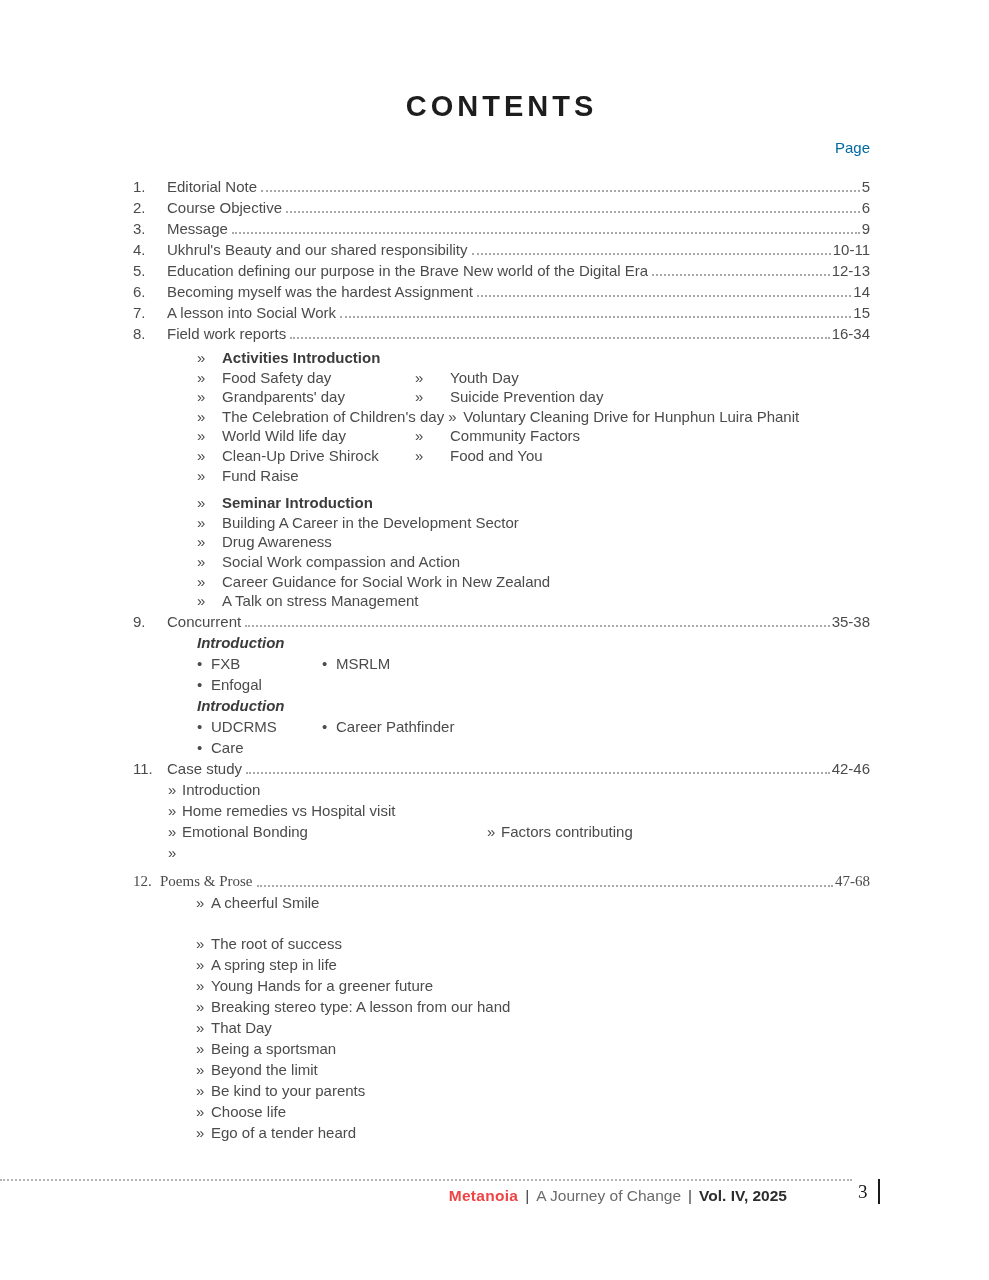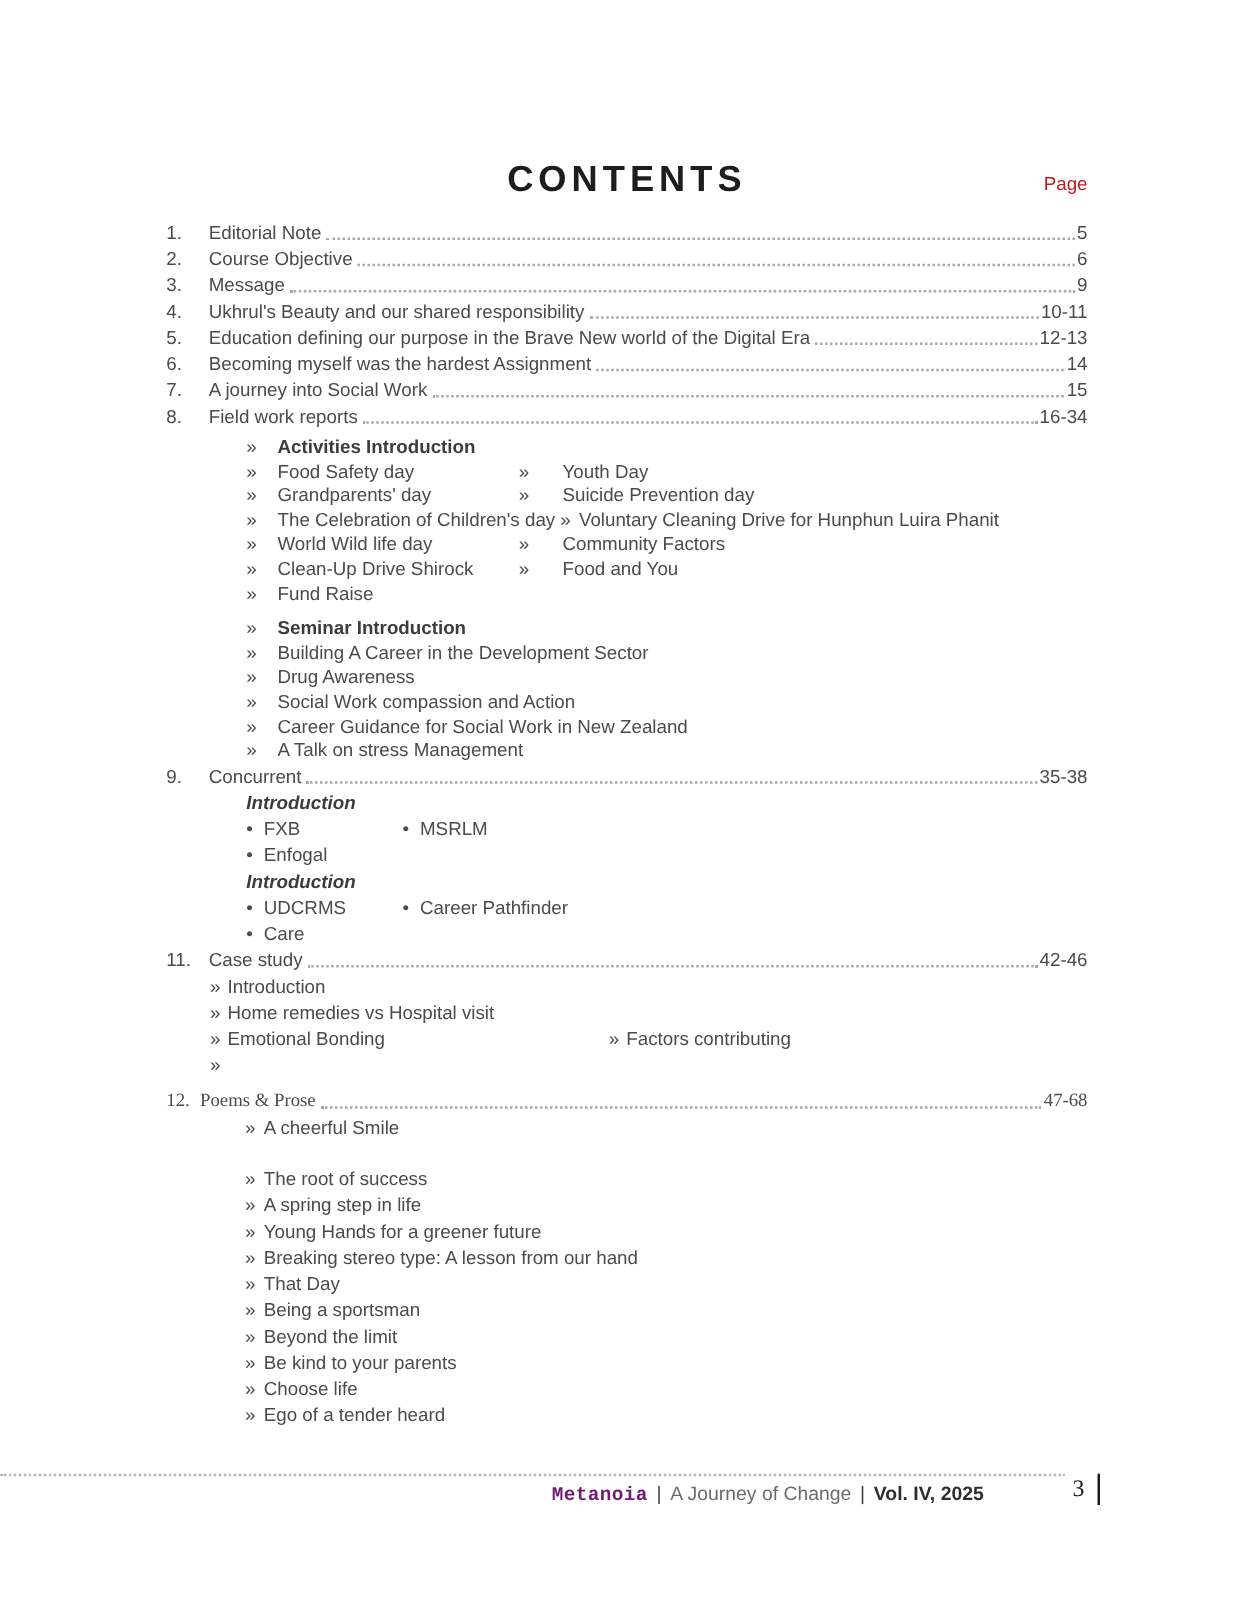--- a/index.html
+++ b/index.html
@@ -4,25 +4,25 @@
 <style>
   html,body { margin:0; padding:0; background:#fff; }
   .page {
     position:relative; width:989px; height:1280px; background:#ffffff;
     font-family:"Liberation Sans","DejaVu Sans",sans-serif;
     color:#4b4b4b; overflow:hidden;
   }
   .title {
     position:absolute; top:90px; left:133px; width:737px;
     text-align:center; font-size:29px; font-weight:700;
-    letter-spacing:4px; color:#1d1d1d;margin-top:38px;
+    letter-spacing:4px; color:#1d1d1d;
   }
   .page-label {
     position:absolute; top:139px; left:133px; width:737px;
-    text-align:right; font-size:15px; color:#b91c1c;
+    text-align:right; font-size:15px; color:#0369a1;
   }
   .toc { position:absolute; top:176px; left:133px; width:737px; font-size:15px; }
 
   
   .row { display:flex; align-items:flex-end; line-height:21px; white-space:nowrap; }
   .num { flex:0 0 34px; }
   .e12 .num { flex:0 0 27px; }
   .etitle { flex:0 0 auto; }
   .leader { flex:1 1 auto; min-width:12px; border-bottom:2px dotted #a9a9a9; margin:0 2px 5px 4px; }
   .pg { flex:0 0 auto; }
@@ -58,21 +58,21 @@
   .mk-c { flex:0 0 14px; }
 
   
   .poem { margin-left:63px; line-height:21px; display:flex; white-space:nowrap; }
   .mk-p { flex:0 0 15px; }
   .root-gap { margin-top:20px; }
 
   
   .footer-rule { position:absolute; left:0; top:1179px; width:852px; height:0; border-top:2px dotted #b3b3b3; }
   .footer { position:absolute; top:1187px; right:202px; font-size:15.5px; color:#6b6b6b; white-space:nowrap; }
-  .footer .brand { font-weight:700; color:#701a75; letter-spacing:0.3px;font-family:Liberation Mono, monospace; }
+  .footer .brand { font-weight:700; color:#ef4444; letter-spacing:0.3px; }
   .footer .sep { margin:0 7px; color:#3f3f3f; }
   .footer .vol { font-weight:700; color:#2d2d2d; }
   .page-num {
     position:absolute; top:1179px; left:858px; display:flex; align-items:center; gap:10px;
     font-family:"Liberation Serif","DejaVu Serif",serif; font-size:19px; color:#1a1a1a;
   }
   .page-num .bar { width:2px; height:25px; background:#1a1a1a; }
 </style>
 </head>
 <body>
@@ -113,21 +113,21 @@
         <span class="pg">12-13</span>
       </div>
       <div class="row entry">
         <span class="num">6.</span>
         <span class="etitle">Becoming myself was the hardest Assignment</span>
         <span class="leader"></span>
         <span class="pg">14</span>
       </div>
       <div class="row entry">
         <span class="num">7.</span>
-        <span class="etitle">A journey into Social Work</span>
+        <span class="etitle">A lesson into Social Work</span>
         <span class="leader"></span>
         <span class="pg">15</span>
       </div>
       <div class="row entry">
         <span class="num">8.</span>
         <span class="etitle">Field work reports</span>
         <span class="leader"></span>
         <span class="pg">16-34</span>
       </div>
       <div class="sub-head activities">

